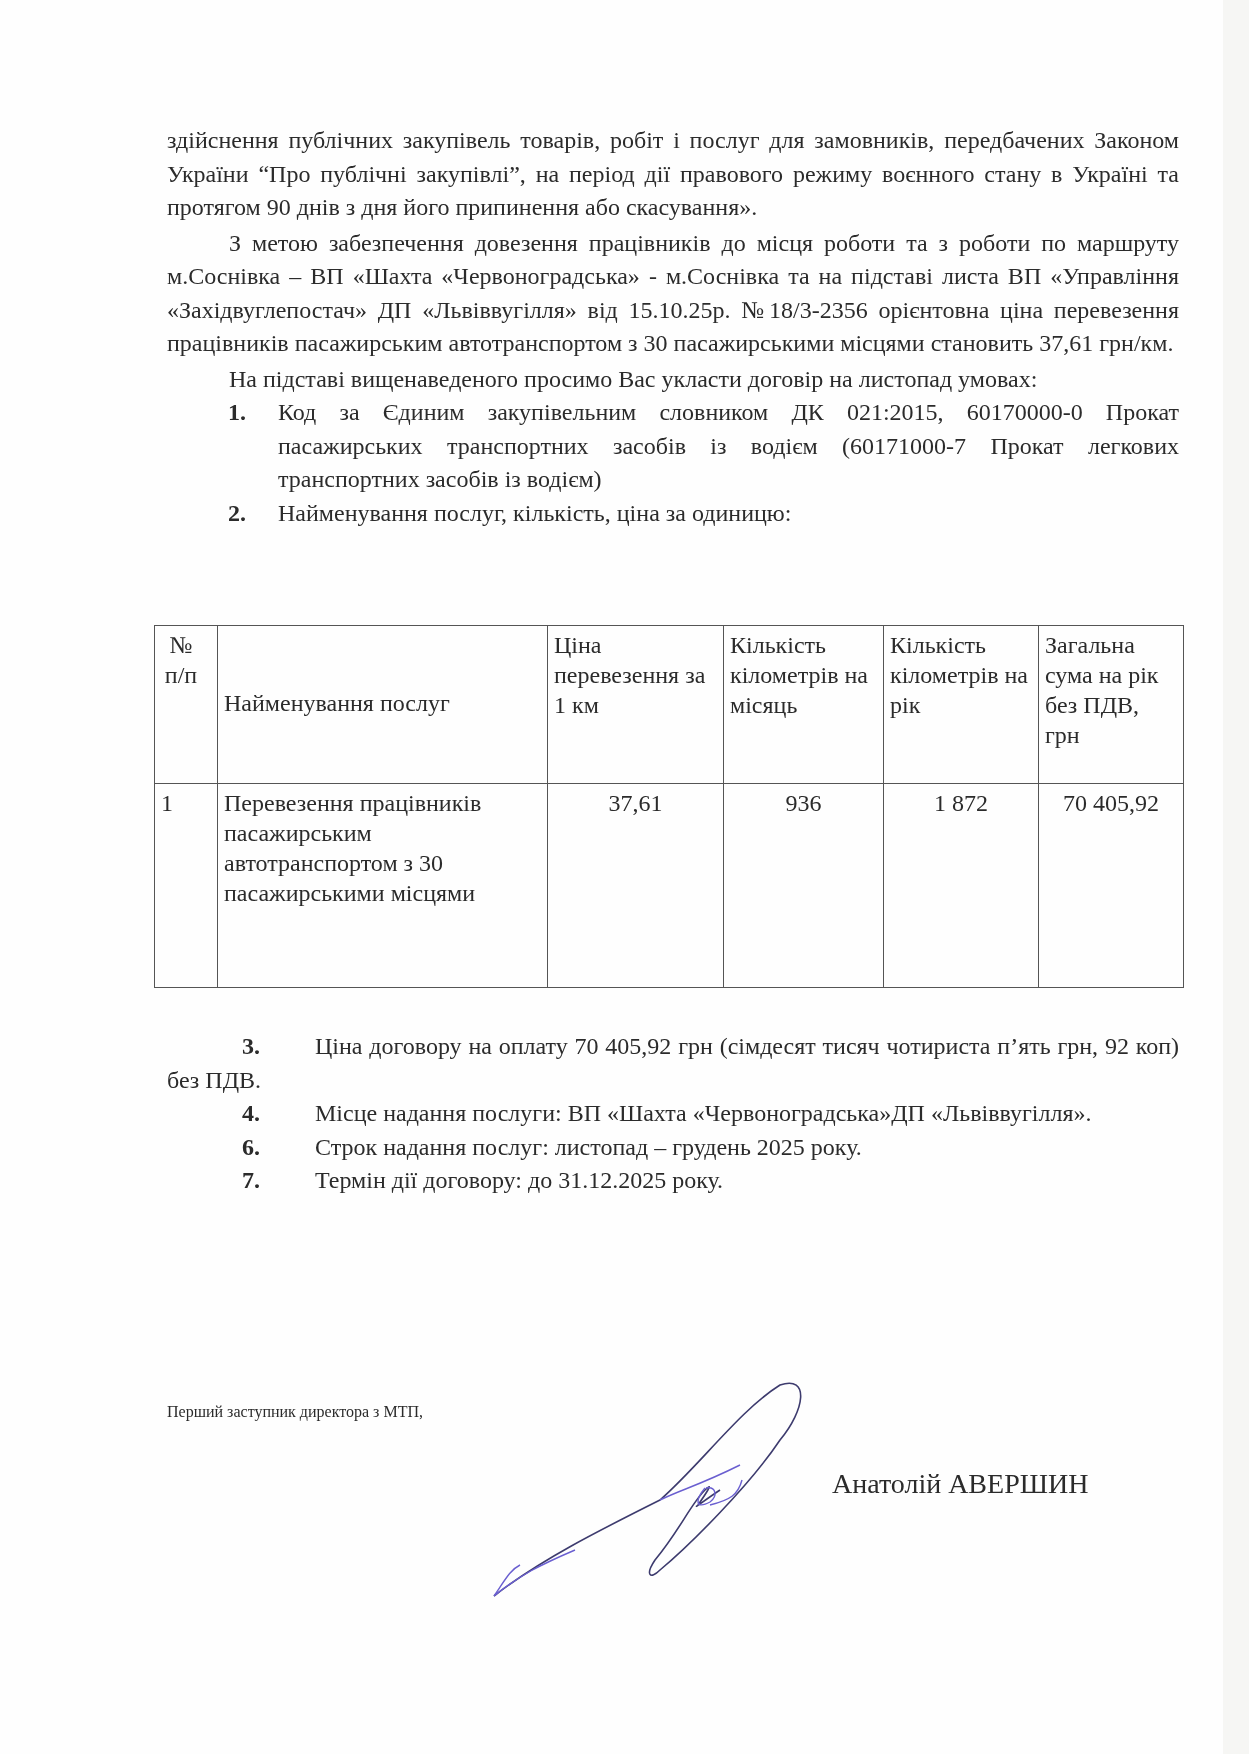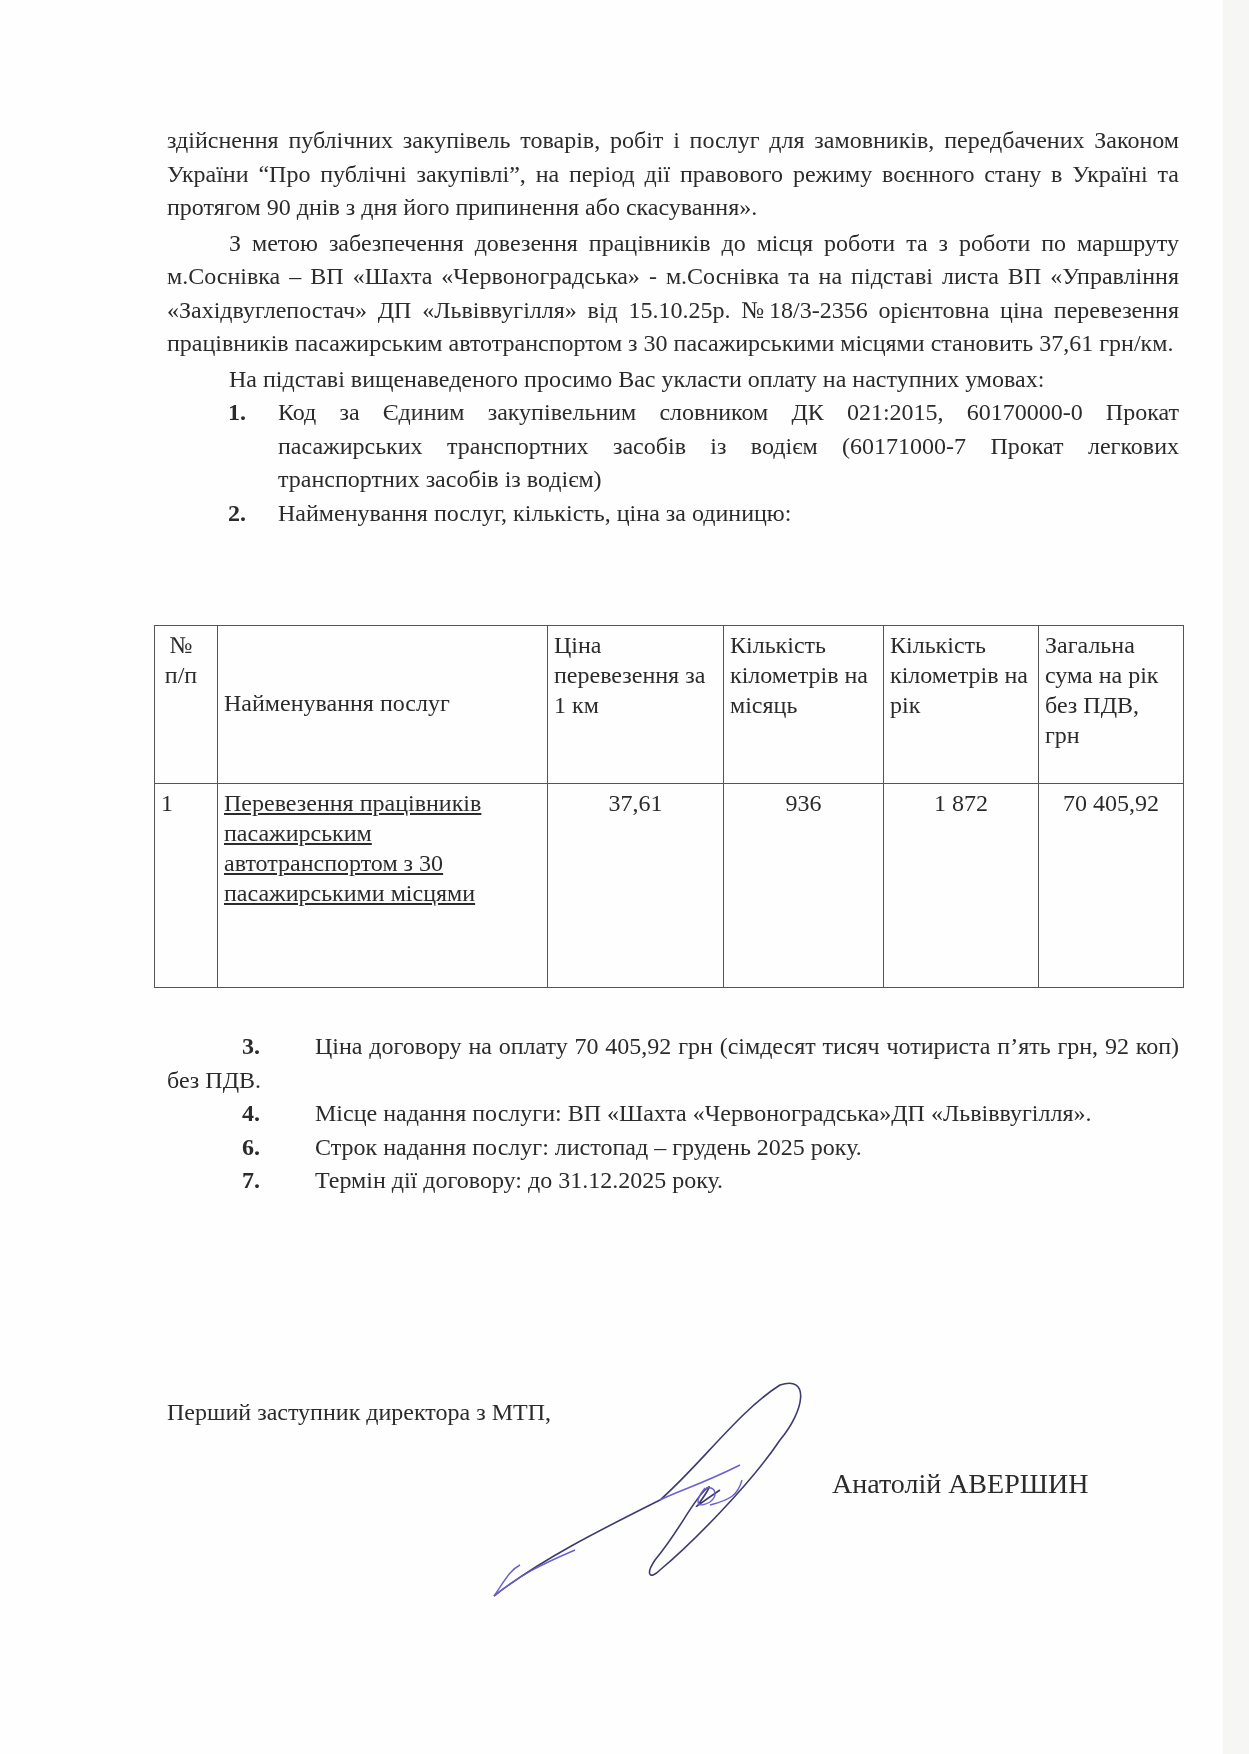--- a/index.html
+++ b/index.html
@@ -37,33 +37,33 @@
   }
   table.services th { text-align: left; }
   table.services th.h-name { vertical-align: middle; padding-top: 0; }
   table.services th.h-num { text-align: left; }
   table.services th .h-num-inner { display: block; text-align: center; width: 40px; }
   tr.head-row { height: 158px; }
   tr.data-row { height: 204px; }
   tr.total-row { height: 36px; }
   td.c-center { text-align: center; }
   td.c-right { text-align: center; font-family: Liberation Serif, serif; }
-  .signature-block { position: absolute; left: 167px; top: 1394px; font-size: 24px; line-height: 36px; }
+  .signature-block { position: absolute; left: 167px; top: 1394px; font-size: 16px; line-height: 36px; }
   .signer-name { position: absolute; left: 832px; top: 1466px; font-size: 28px; line-height: 36px; white-space: nowrap; }
   .signature-svg { position: absolute; left: 480px; top: 1370px; }
 </style>
 </head>
 <body>
 
 <div class="page">
 
   <div class="text" style="top:124px;">
     <p class="p">здійснення публічних закупівель товарів, робіт і послуг для замовників, передбачених Законом України “Про публічні закупівлі”, на період дії правового режиму воєнного стану в Україні та протягом 90 днів з дня його припинення або скасування».</p>
     <p class="p indent p-gap">З метою забезпечення довезення працівників до місця роботи та з роботи по маршруту м.Соснівка – ВП «Шахта «Червоноградська» - м.Соснівка  та на підставі листа ВП «Управління «Західвуглепостач» ДП «Львіввугілля» від 15.10.25р. №18/3-2356 орієнтовна ціна  перевезення працівників пасажирським автотранспортом з 30 пасажирськими місцями становить 37,61 грн/км.</p>
-    <p class="p indent p-gap">На підставі вищенаведеного просимо Вас укласти оплату на наступних умовах:</p>
+    <p class="p indent p-gap">На підставі вищенаведеного просимо Вас укласти договір на листопад умовах:</p>
     <p class="list-item li-hang">
       <span class="num">1.</span>
       <span>Код за Єдиним закупівельним словником ДК 021:2015, 60170000-0 Прокат пасажирських транспортних засобів із водієм (60171000-7 Прокат легкових транспортних засобів із водієм)</span>
     </p>
     <p class="list-item li-hang">
       <span class="num">2.</span>
       <span>Найменування послуг, кількість, ціна за одиницю:</span>
     </p>
   </div>
 
@@ -83,21 +83,21 @@
         <span class="h-num-inner">п/п</span>
       </th>
       <th class="h-name">Найменування послуг</th>
       <th>Ціна перевезення за 1 км</th>
       <th>Кількість кілометрів на місяць</th>
       <th>Кількість кілометрів на рік</th>
       <th>Загальна сума  на рік без ПДВ, грн</th>
     </tr>
     <tr class="data-row">
       <td>1</td>
-      <td style="padding-right:56px;text-decoration:underline;">Перевезення працівників пасажирським автотранспортом з 30 пасажирськими місцями</td>
+      <td style="padding-right:56px;">Перевезення працівників пасажирським автотранспортом з 30 пасажирськими місцями</td>
       <td class="c-center">37,61</td>
       <td class="c-center">936</td>
       <td class="c-center">1 872</td>
       <td class="c-right">70 405,92</td>
     </tr>
   </tbody>
     </table>
 
   <div class="text" style="top:1030px;">
     <p class="list-item li-tab">

